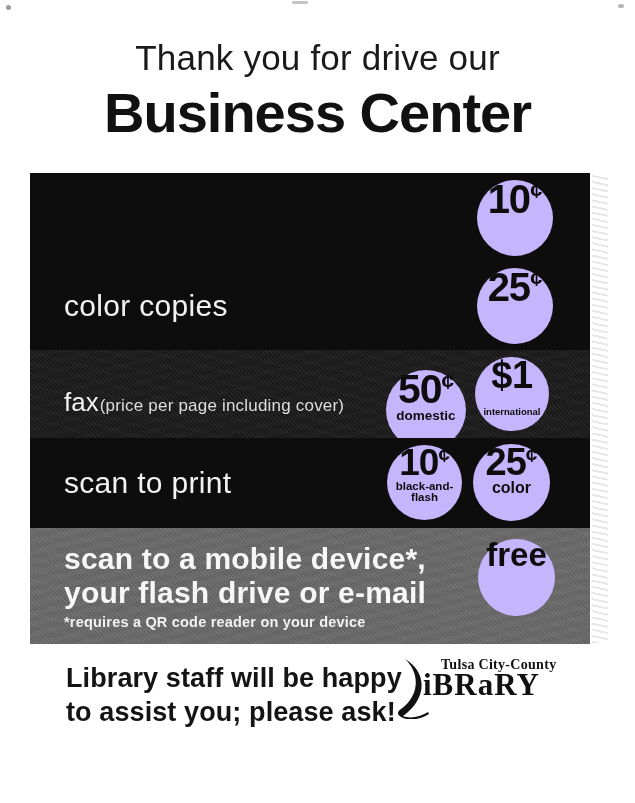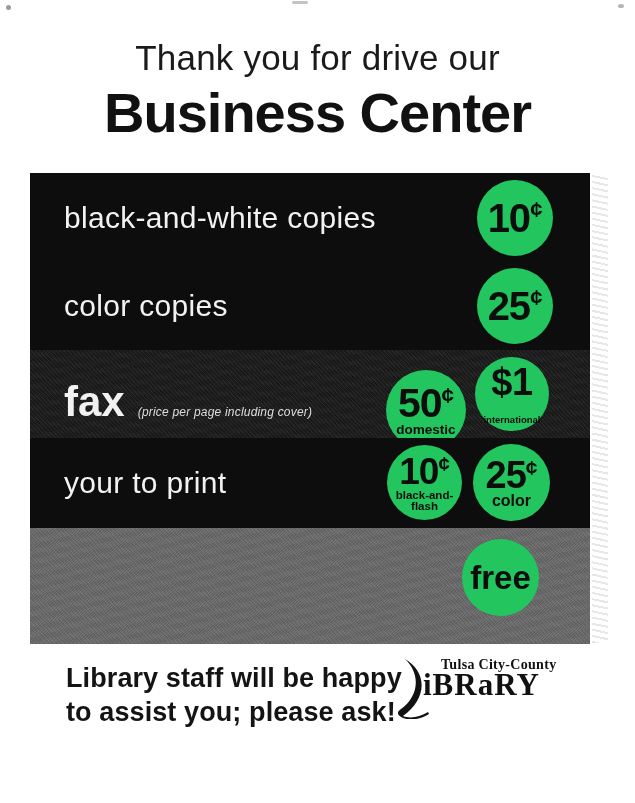--- a/index.html
+++ b/index.html
@@ -24,46 +24,46 @@
   }
   .row-gray{
     background:#6d6d6d;
     background-image:
       repeating-linear-gradient(47deg, rgba(255,255,255,0.07) 0 1px, transparent 1px 3px),
       repeating-linear-gradient(-43deg, rgba(0,0,0,0.13) 0 1px, transparent 1px 2px);
   }
   .r1{height:89px;} .r2{height:88px;} .r3{height:88px;} .r4{height:90px;} .r5{height:116px;}
   .row-label{margin-left:34px;font-size:30px;font-weight:500;color:#f2f2f2;letter-spacing:0.3px;}
   .fax-label-wrap{margin-left:34px;display:flex;align-items:baseline;}
-  .fax-label{font-size:42px;font-weight:700;color:#f2f2f2;margin-top:16px;}
-  .fax-note{font-size:12px;font-style:italic;font-weight:500;color:#dedede;margin-left:13px;letter-spacing:0.2px;}
+  .fax-label{font-size:26px;font-weight:400;color:#f2f2f2;margin-top:16px;}
+  .fax-note{font-size:17px;font-weight:500;color:#dedede;margin-left:1px;letter-spacing:0.2px;}
   .mobile-wrap{margin-left:34px;display:flex;flex-direction:column;justify-content:center;}
   .mobile-line{font-size:30px;font-weight:600;color:#f7f7f7;line-height:1.12;letter-spacing:0.2px;}
   .mobile-foot{font-size:14.5px;font-weight:600;color:#f2f2f2;margin-top:4px;letter-spacing:0.2px;}
   
   .badge{
-    position:absolute;background:#22c55e;border-radius:50%;
-    display:flex;flex-direction:column;align-items:center;justify-content:center;
+    position:absolute;background:#c4b5fd;border-radius:50%;
+    display:flex;flex-direction:column;align-items:center;justify-content:flex-start;
     text-align:center;color:#0d0d0d;
   }
   .price{display:inline-flex;align-items:flex-start;line-height:0.95;font-weight:600;letter-spacing:-1px;}
   .num{font-size:1em;}
   .cent{font-size:0.55em;margin-top:0.06em;letter-spacing:0;}
   .badge-sub{font-weight:700;line-height:0.95;letter-spacing:0;}
   .b-bw{width:76px;height:76px;top:7px;left:447px;}  .b-bw .price{font-size:40px;}
   .b-cc{width:76px;height:76px;top:6px;left:447px;}  .b-cc .price{font-size:40px;}
   .b-faxd{width:80px;height:80px;top:20px;left:356px;} .b-faxd .price{font-size:41px;}
   .b-faxd .badge-sub{font-size:13.5px;margin-top:1px;}
   .b-faxi{width:74px;height:74px;top:7px;left:445px;} .b-faxi .price{font-size:38px;letter-spacing:-0.5px;}
   .b-faxi .badge-sub{font-size:9.5px;margin-top:14px;}
   .b-spb{width:75px;height:75px;top:7px;left:357px;}  .b-spb .price{font-size:37px;}
   .b-spb .badge-sub{font-size:11.5px;margin-top:1px;}
   .b-spc{width:77px;height:77px;top:6px;left:443px;}  .b-spc .price{font-size:38px;}
   .b-spc .badge-sub{font-size:16px;margin-top:0;}
-  .b-free{width:77px;height:77px;top:11px;left:432px;}
+  .b-free{width:77px;height:77px;top:11px;left:448px;}
   .b-free .price{font-size:33px;font-weight:600;letter-spacing:0;}
   
   .footer-msg{position:absolute;left:66px;top:661px;font-size:27px;font-weight:700;color:#141414;line-height:1.26;letter-spacing:0.1px;}
   .logo{position:absolute;left:398px;top:657px;display:flex;align-items:flex-start;}
   .logo-swash{margin-top:2px;}
   .logo-col{display:flex;flex-direction:column;margin-left:-7px;}
   .logo-tagline{font-size:14px;font-weight:700;color:#111;letter-spacing:0.3px;padding-left:18px;font-family:Liberation Serif, serif;}
   .logo-wordmark{font-family:"Liberation Serif", serif;font-size:31px;font-weight:700;color:#111;line-height:0.9;letter-spacing:1px;margin-top:-2px;}
   
   .speck{position:absolute;background:#9a9a9a;border-radius:50%;}
@@ -86,21 +86,20 @@
   <div class="edge-noise"></div>
 
   <div class="header">
     <div class="line1">Thank you for drive our</div>
     <div class="line2">Business Center</div>
   </div>
 
   <div class="price-box">
 
     <div class="row row-black r1">
-      <div class="row-label">black-and-white copies</div>
       <div class="badge b-bw">
         <div class="price">
             <span class="num">10</span>
             <span class="cent">¢</span>
           </div>
       </div>
     </div>
 
     <div class="row row-black r2">
       <div class="row-label">color copies</div>
@@ -126,41 +125,46 @@
       </div>
       <div class="badge b-faxi">
         <div class="price">
             <span class="num">$1</span>
           </div>
         <div class="badge-sub">international</div>
       </div>
     </div>
 
     <div class="row row-black r4">
-      <div class="row-label">your to print</div>
+      <div class="row-label">scan to print</div>
       <div class="badge b-spb">
         <div class="price">
             <span class="num">10</span>
             <span class="cent">¢</span>
           </div>
         <div class="badge-sub">
           <div>black-and-</div>
           <div>flash</div>
         </div>
       </div>
       <div class="badge b-spc">
         <div class="price">
             <span class="num">25</span>
             <span class="cent">¢</span>
           </div>
         <div class="badge-sub">color</div>
       </div>
     </div>
 
     <div class="row row-gray r5">
+      <div class="mobile-wrap">
+        <div class="mobile-line">scan to a mobile device*,</div>
+        <div class="mobile-line">your flash drive or e-mail</div>
+        <div class="mobile-foot">*requires a QR code reader on your device</div>
+      </div>
       <div class="badge b-free">
         <div class="price">free</div>
       </div>
     </div>
 
   </div>
 
   <div class="footer-msg">
     <div>Library staff will be happy</div>
     <div>to assist you; please ask!</div>

